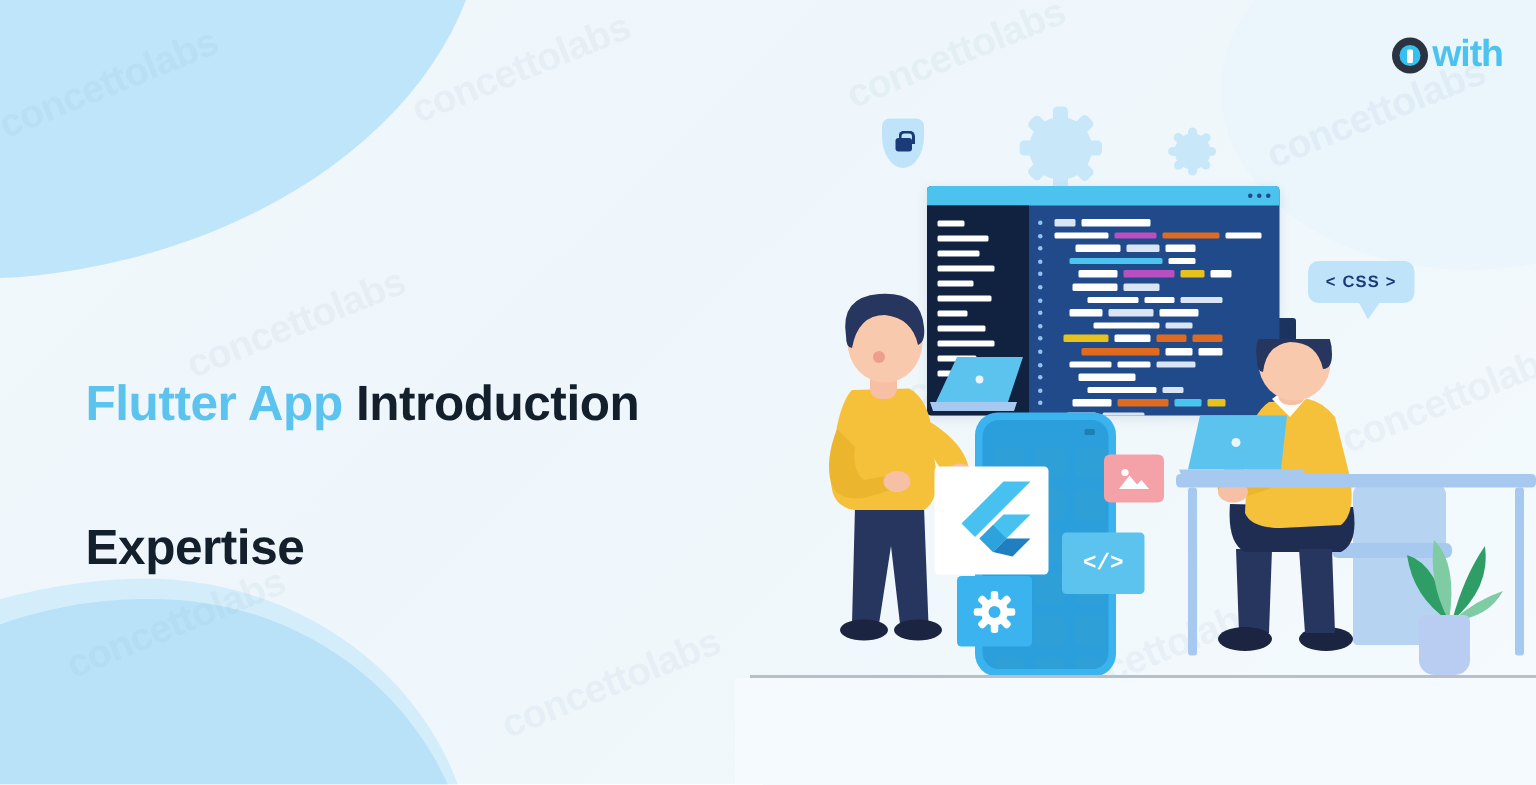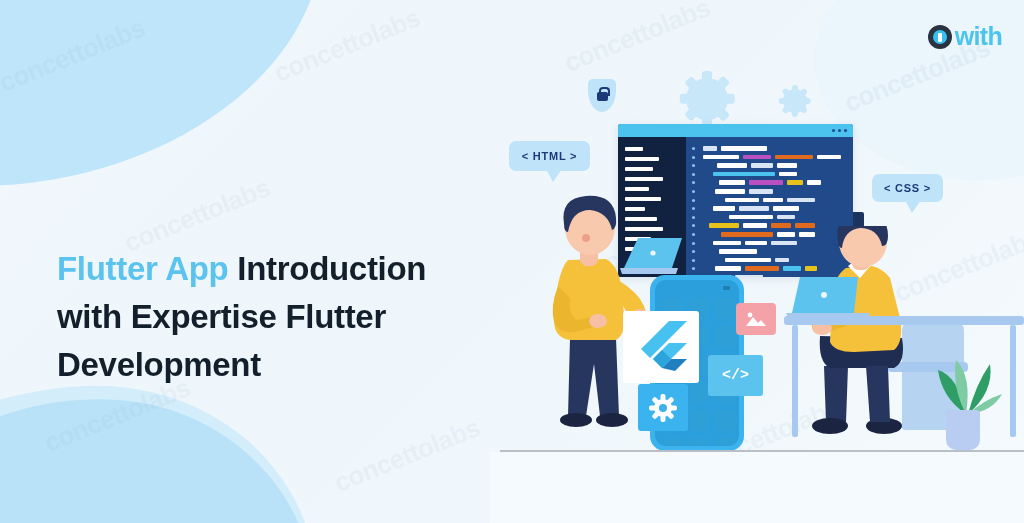--- a/index.html
+++ b/index.html
@@ -357,22 +357,22 @@
   </div>
 
   <div class="logo">
     <span class="logo-mark"></span>
     <span class="logo-b">with</span>
   </div>
 
   <h1 class="headline">
     <br>
     <span class="hl-accent">Flutter App</span><span> Introduction</span><br>
-    <span>with Expertise Flutter</span><br>
-    <span>Development</span>
+    <br>
+    <span>Expertise</span>
   </h1>
 
   <div class="illus">
 
     <div class="floor-shade"></div>
 
     <div class="shield">
       <div class="lockshackle"></div>
       <div class="lockbody"></div>
     </div>
@@ -384,21 +384,20 @@
       <span class="gear-tooth" style="transform:rotate(135deg)"></span>
     </div>
 
     <div class="gear gear-2">
       <span class="gear-tooth" style="transform:rotate(0deg)"></span>
       <span class="gear-tooth" style="transform:rotate(45deg)"></span>
       <span class="gear-tooth" style="transform:rotate(90deg)"></span>
       <span class="gear-tooth" style="transform:rotate(135deg)"></span>
     </div>
 
-    <div class="bubble bubble-html">&lt; HTML &gt;</div>
     <div class="bubble bubble-css">&lt; CSS &gt;</div>
 
     <div class="monitor">
       <div style="position:absolute;left:8px;top:9px;width:22px;height:26px;background:#ffffff;border-radius:1px;"></div>
       <div style="position:absolute;left:36px;top:9px;width:22px;height:26px;background:#ffffff;border-radius:1px;"></div>
       <div style="position:absolute;left:8px;top:44px;width:5px;height:4px;background:#e06a1e;border-radius:1px;"></div>
       <div style="position:absolute;left:17px;top:44px;width:16px;height:4px;background:#4cc3ef;border-radius:1px;"></div>
       <div style="position:absolute;left:38px;top:44px;width:16px;height:4px;background:#e8c21c;border-radius:1px;"></div>
     </div>
 

